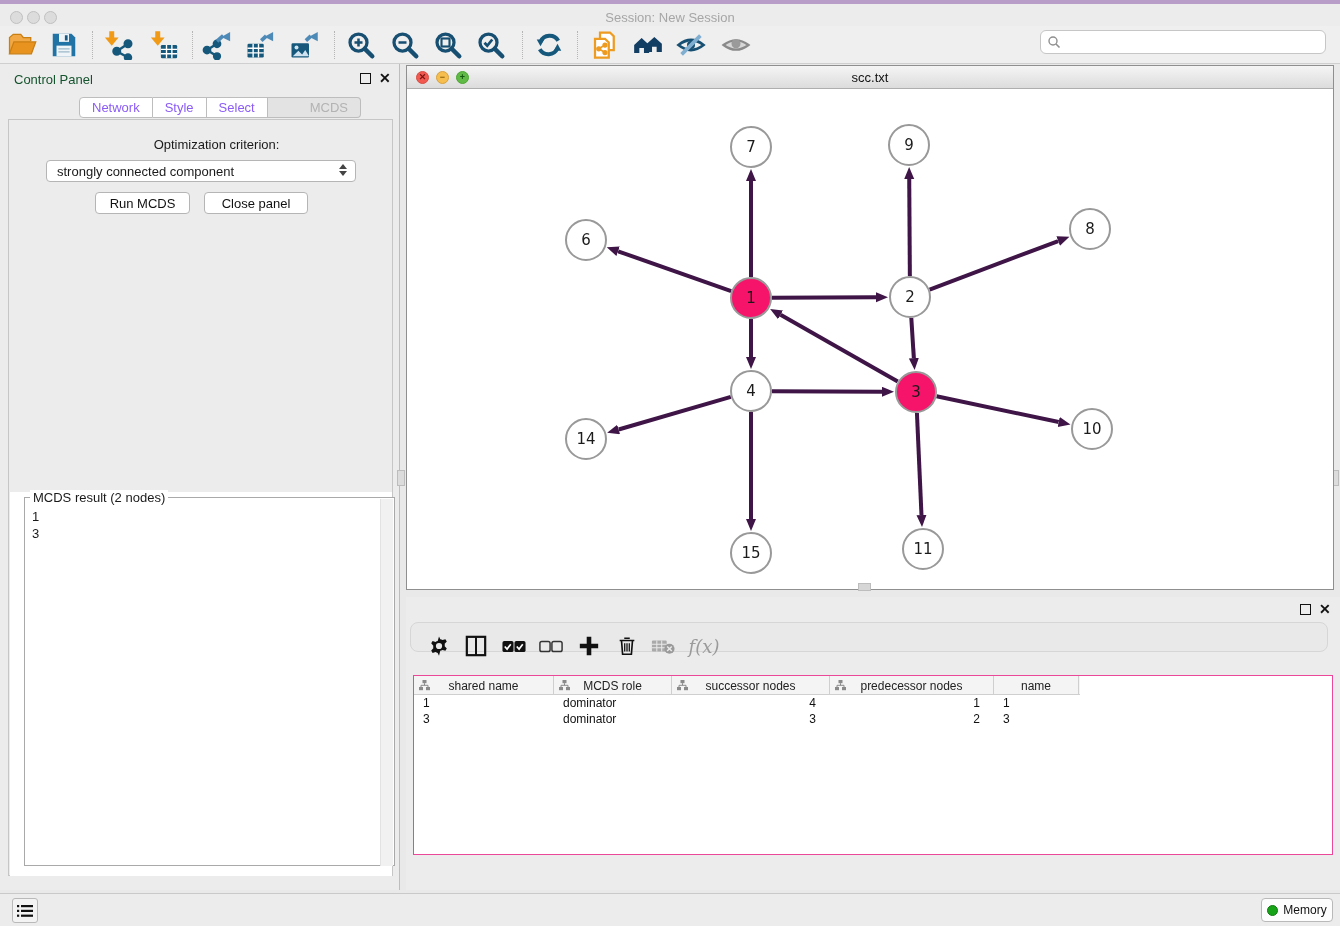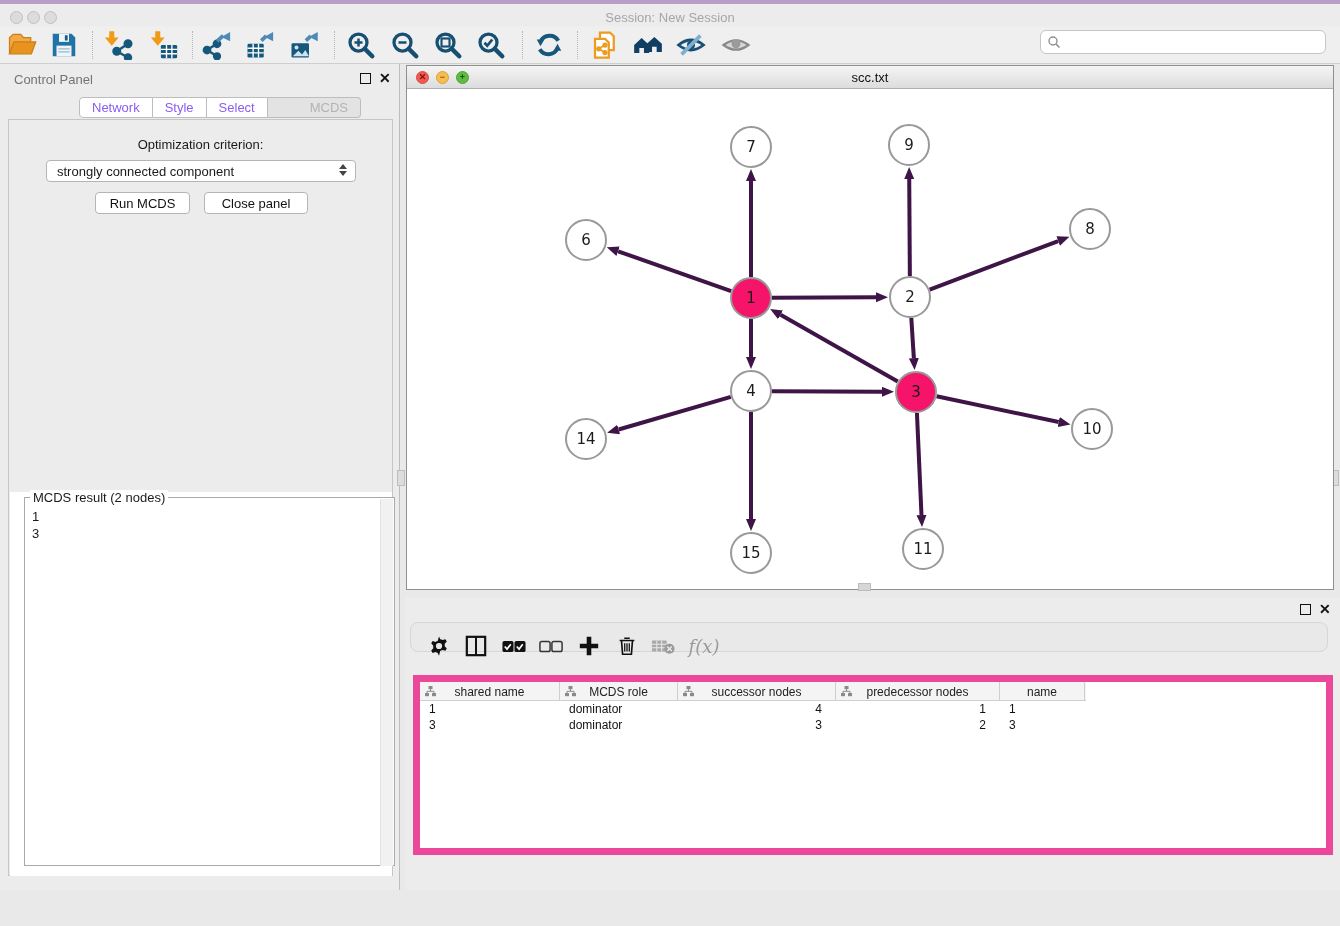--- a/index.html
+++ b/index.html
@@ -20,39 +20,39 @@
       border-bottom:1px solid #cfcfcf;}
   .tbi{position:absolute;top:4px;width:34px;height:30px;display:flex;align-items:center;
       justify-content:center;cursor:default;}
   .tsep{position:absolute;top:5px;height:28px;width:0;border-left:1px dotted #b5b5b5;}
   .search{position:absolute;left:1040px;top:4px;width:286px;height:24px;background:#fff;
       border:1px solid #c6c6c6;border-radius:6px;display:flex;align-items:center;padding:0 6px;}
   .search input{flex:1;border:none;outline:none;font-size:12px;background:transparent;
       font-family:"Liberation Sans",sans-serif;}
 
   
-  .panel-title{font-size:13px;color:#737373;}
+  .panel-title{font-size:13px;color:#14532d;}
   .float-ico{width:11px;height:11px;border:1.6px solid #111;display:inline-block;}
   .close-ico{font-size:14px;font-weight:bold;color:#111;line-height:11px;}
 
   
   .control-panel{position:absolute;left:0;top:64px;width:400px;height:826px;background:#ececec;
       border-right:1px solid #bdbdbd;}
   .cp-header{position:absolute;left:0;top:0;width:100%;height:30px;}
   .cp-header .panel-title{position:absolute;left:14px;top:8px;}
   .seg-tabs{position:absolute;display:flex;height:21px;}
   .seg{height:21px;background:#fff;border:1px solid #bdbdbd;border-left:none;
       font-size:13px;color:#8b5cf6;display:flex;align-items:center;justify-content:center;
       padding:0 12px;cursor:default;}
   .seg:first-child{border-left:1px solid #bdbdbd;border-radius:4px 0 0 4px;}
   .seg:last-child{border-radius:0 4px 4px 0;padding-left:42px;}
   .seg.disabled{background:#e3e3e3;color:#b3b3b3;}
   .cp-box{position:absolute;left:8px;top:55px;width:385px;height:757px;
       border:1px solid #c6c6c6;background:#ececec;}
-  .opt-label{position:absolute;left:0;top:17px;width:100%;text-align:center;font-size:13px;}
+  .opt-label{position:absolute;left:16px;top:17px;width:100%;text-align:center;font-size:13px;}
   .dropdown{position:absolute;left:37px;top:40px;width:310px;height:22px;background:#fff;
       border:1px solid #b5b5b5;border-radius:4px;font-size:13px;display:flex;align-items:center;
       padding:0 22px 0 10px;cursor:default;}
   .dd-arrows{position:absolute;right:8px;top:3px;display:flex;flex-direction:column;gap:2px;}
   .dd-arrows i{width:0;height:0;border-left:4px solid transparent;border-right:4px solid transparent;}
   .dd-up{border-bottom:5px solid #444;}
   .dd-down{border-top:5px solid #444;}
   .btn{position:absolute;height:22px;background:#fff;border:1px solid #b5b5b5;border-radius:4px;
       font-size:13px;color:#111;display:flex;align-items:center;justify-content:center;cursor:default;}
   .cp-white{position:absolute;left:1px;top:372px;width:382px;height:384px;background:#fff;}
@@ -81,21 +81,21 @@
 
   
   .table-panel{position:absolute;left:406px;top:597px;width:934px;height:293px;background:#ececec;}
   .tp-header{position:absolute;left:0;top:0;width:100%;height:26px;}
   .tp-header .panel-title{position:absolute;left:5px;top:5px;margin-top:28px;}
   .tp-toolbar{position:absolute;left:4px;top:25px;width:918px;height:30px;background:#e9e9e9;
       border:1px solid #d6d6d6;border-radius:8px;}
   .tpi{position:absolute;top:8px;width:30px;height:30px;display:flex;align-items:center;
       justify-content:center;}
   .tbl{position:absolute;left:7px;top:78px;width:920px;height:180px;background:#fff;
-      border:7px solid #ec4899;overflow:hidden;}
+      border:1px solid #ec4899;overflow:hidden;}
   .tbl-head{display:flex;height:19px;border-bottom:1px solid #cfcfcf;background:#f4f4f4;width:666px;}
   .th{position:relative;display:flex;align-items:center;justify-content:center;font-size:12px;
       color:#222;border-right:1px solid #cfcfcf;height:19px;}
   .th .hicon{position:absolute;left:5px;top:4px;}
   .tbl-row{display:flex;height:16px;font-size:12px;color:#111;width:666px;}
   .cell{height:16px;line-height:16px;overflow:hidden;white-space:nowrap;}
   .tab-strip{position:absolute;left:0;top:268px;width:100%;display:flex;justify-content:center;}
 
   
   .statusbar{position:absolute;left:0;top:893px;width:1340px;height:33px;background:#ececec;
@@ -502,13 +502,31 @@
             <div class="cell" style="width: 140px; text-align: left; padding: 0px 0px 0px 9px;">3</div>
             <div class="cell" style="width: 118px; text-align: left; padding: 0px 0px 0px 9px;">dominator</div>
             <div class="cell" style="width: 158px; text-align: right; padding: 0px 14px 0px 0px;">3</div>
             <div class="cell" style="width: 164px; text-align: right; padding: 0px 14px 0px 0px;">2</div>
             <div class="cell" style="width: 85px; text-align: left; padding: 0px 0px 0px 9px;">3</div>
           </div>
         </div>
     </div>
   </div>
 
+  <div class="statusbar">
+    <div class="list-btn">
+      <svg width="16" height="14" viewBox="0 0 16 14">
+          <g fill="#111">
+            <rect x="0" y="1" width="2.2" height="2.2"></rect>
+            <rect x="4" y="1" width="12" height="2.2"></rect>
+            <rect x="0" y="5.8" width="2.2" height="2.2"></rect>
+            <rect x="4" y="5.8" width="12" height="2.2"></rect>
+            <rect x="0" y="10.6" width="2.2" height="2.2"></rect>
+            <rect x="4" y="10.6" width="12" height="2.2"></rect>
+          </g>
+        </svg>
+    </div>
+    <div class="mem-btn">
+      <span class="mem-dot"></span>
+      <span>Memory</span>
+    </div>
+  </div>
 </div>
 
 </body></html>

